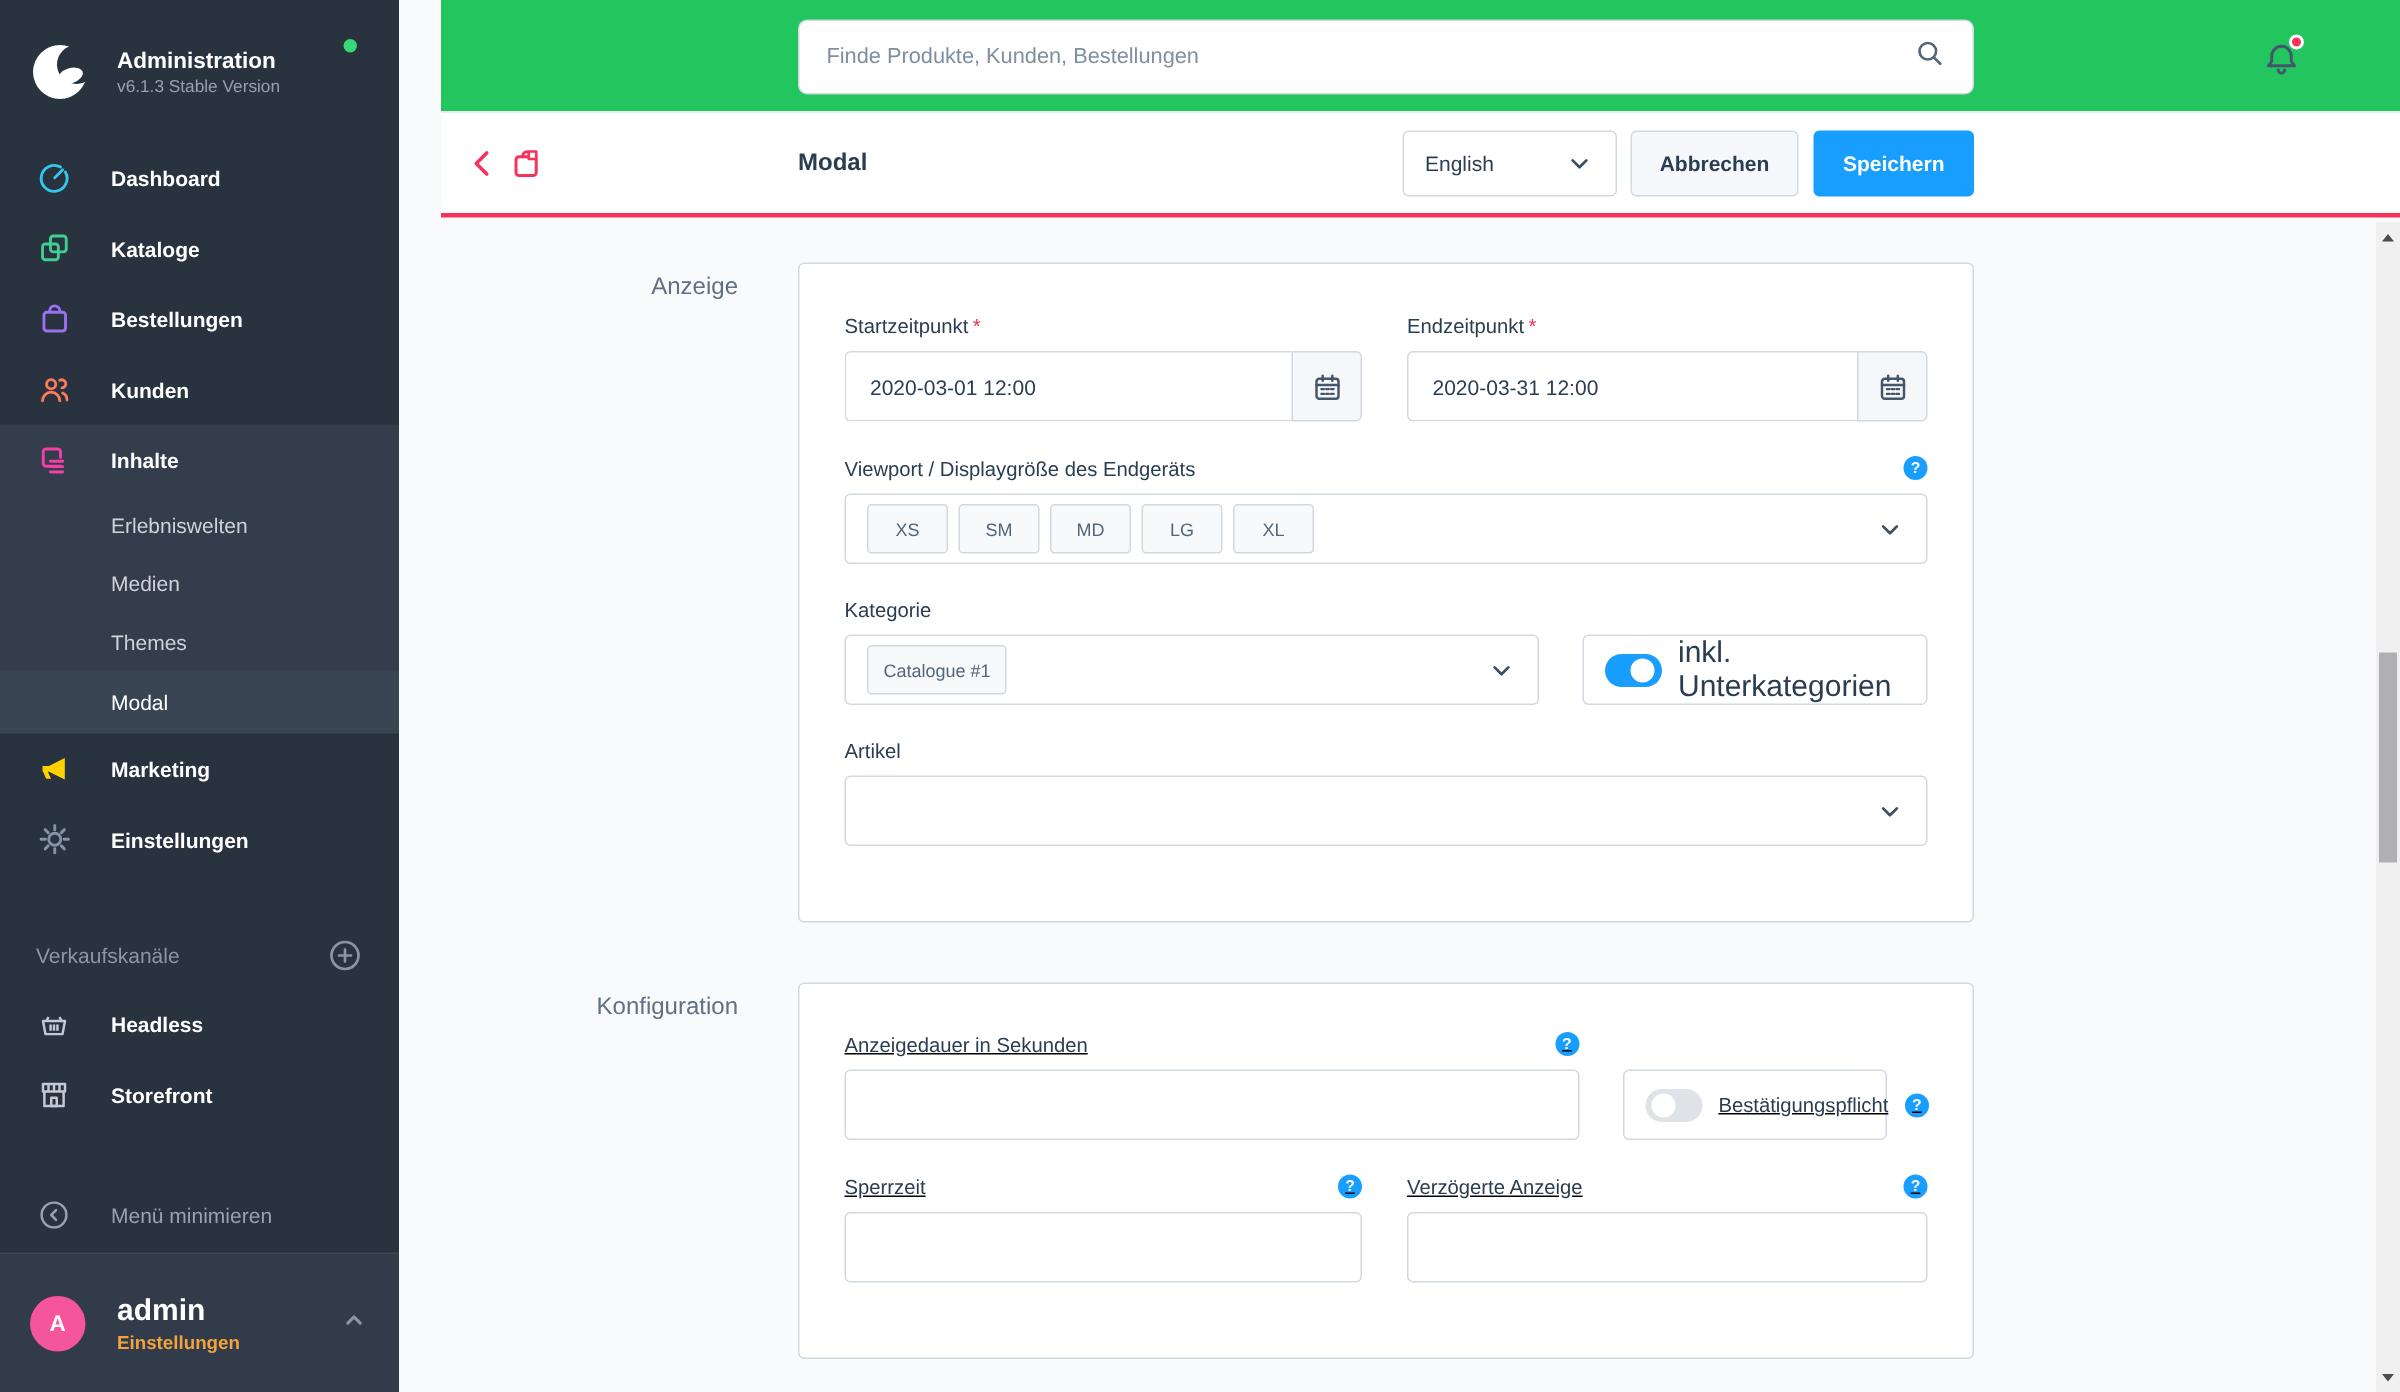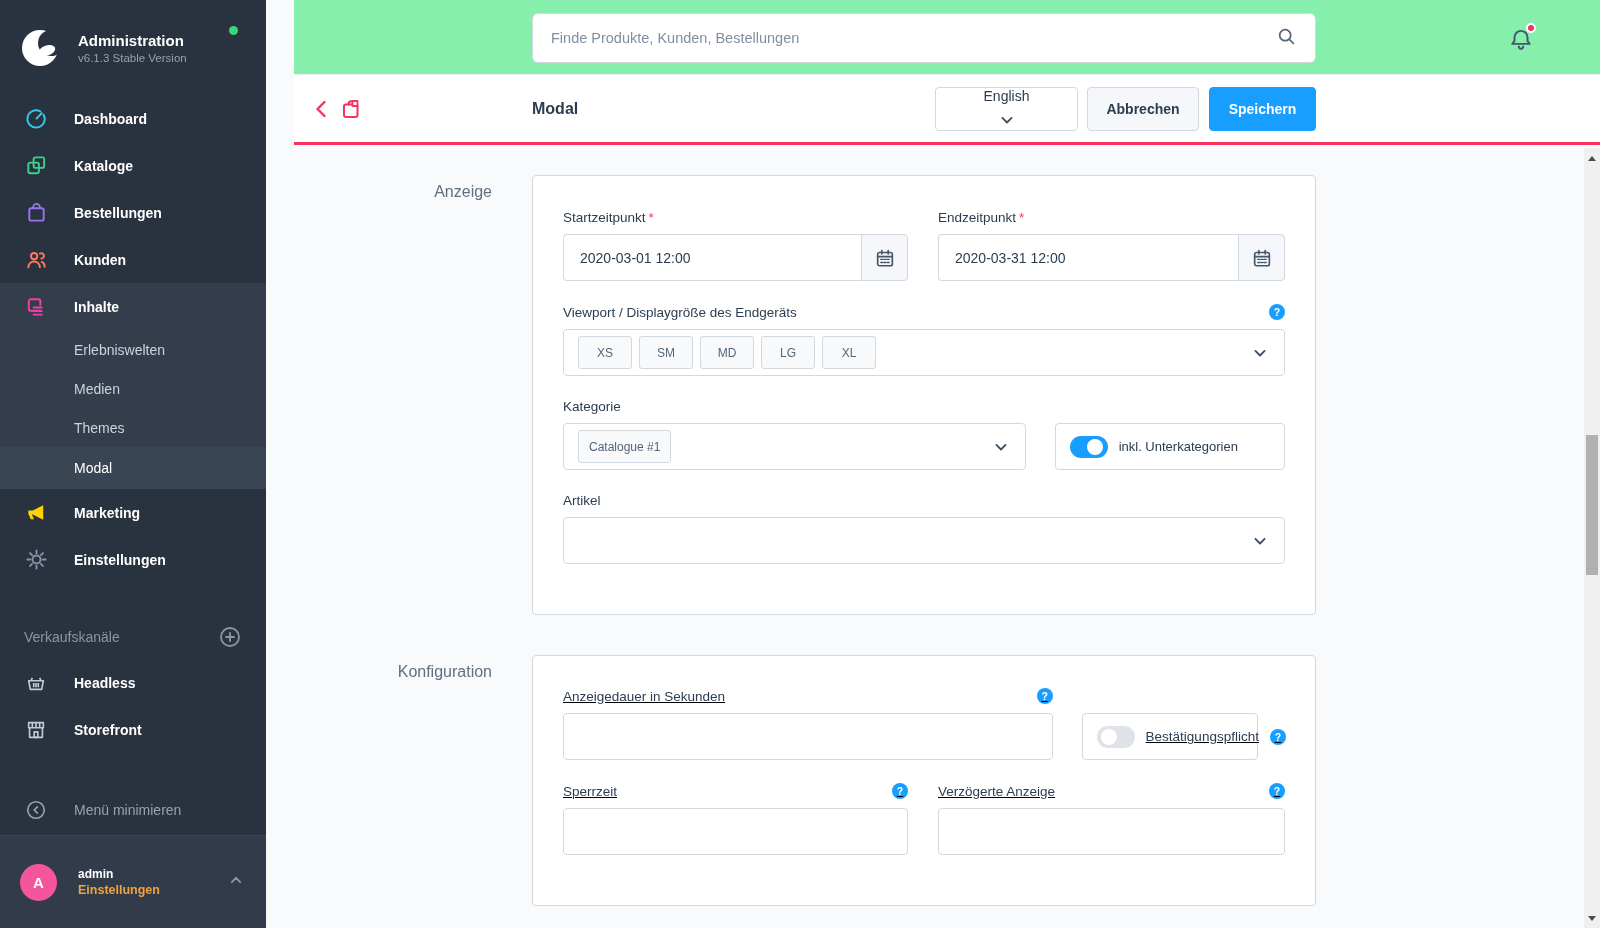--- a/index.html
+++ b/index.html
@@ -36,46 +36,46 @@
   .collapse-row { height:50px; display:flex; align-items:center; padding:0 24px;
     color:#98a2b0; font-size:14px; cursor:pointer; }
   .collapse-row .nav-icon { margin-right:26px; }
 
   .user-row { height:93px; background:#313b49; border-top:1px solid #3c4656;
     display:flex; align-items:center; padding:0 20px; cursor:pointer; }
   .avatar { width:37px; height:37px; border-radius:50%; background:#f5569b;
     color:#fff; font-size:15px; font-weight:700; display:flex; align-items:center;
     justify-content:center; flex:0 0 37px; }
   .user-meta { margin-left:21px; flex:1; }
-  .user-name { font-size:12px; font-weight:700; color:#fff; }
+  .user-name { font-size:20px; font-weight:700; color:#fff; }
   .user-role { font-size:12.5px; font-weight:600; color:#f0a33f; margin-top:2px; }
 
   
   .main { position:absolute; left:294px; top:0; width:1306px; height:928px; background:#f9fafb; }
 
-  .topbar { height:75px; background:#86efac; border-bottom:1px solid #eaeef2;
+  .topbar { height:75px; background:#22c55e; border-bottom:1px solid #eaeef2;
     position:relative; }
   .search-box { position:absolute; left:238px; top:13px; width:784px; height:50px;
     border:1px solid #d1d9e0; border-radius:6px; background:#fff;
     display:flex; align-items:center; padding:0 18px; }
   .search-box input { flex:1; border:none; outline:none; font-size:14.5px;
     color:#2b3d51; font-family:"Liberation Sans", sans-serif; background:transparent; }
   .search-box input::placeholder { color:#7f8fa1; }
   .bell-wrap { position:absolute; right:66px; top:26px; width:26px; height:26px; cursor:pointer; }
   .bell-dot { position:absolute; right:-2px; top:-3px; width:10px; height:10px;
     border-radius:50%; background:#f5335d; border:2px solid #fff; }
 
   .smartbar { height:70px; background:#fff; border-bottom:3px solid #f5335d;
     position:relative; display:flex; align-items:center; }
   .back-btn { position:absolute; left:16px; top:22px; width:24px; height:24px; cursor:pointer; }
   .module-icon { position:absolute; left:45px; top:22px; width:24px; height:24px; }
   .page-title { position:absolute; left:238px; font-size:16px; font-weight:600; color:#2b3d51; }
   .lang-select { position:absolute; left:641px; top:12px; width:143px; height:44px;
     border:1px solid #d1d9e0; border-radius:4px; background:#fff;
-    display:flex; align-items:center; padding:0 14px; cursor:pointer;flex-direction:column; }
+    display:flex; align-items:center; padding:0 14px; cursor:pointer; }
   .lang-select .lang-value { flex:1; font-size:14px; color:#2b3d51; }
   .btn { position:absolute; top:12px; height:44px; border-radius:4px; font-size:14px;
     font-weight:600; display:flex; align-items:center; justify-content:center;
     cursor:pointer; font-family:"Liberation Sans", sans-serif; }
   .btn-cancel { left:793px; width:112px; background:#f5f7fa; border:1px solid #d1d9e0; color:#2b3d51; }
   .btn-save { left:915px; width:107px; background:#189eff; border:1px solid #189eff; color:#fff; }
 
   .content { position:absolute; top:148px; left:0; right:16px; bottom:0;
     padding-top:27px; overflow:hidden; }
   .section { display:grid; grid-template-columns:238px 784px; margin-bottom:40px; }
@@ -112,21 +112,21 @@
   .mt23 { margin-top:23px; }
 
   .toggle-box { height:47px; border:1px solid #d1d9e0; border-radius:4px; background:#fff;
     display:flex; align-items:center; padding:0 14px; gap:11px; }
   .switch { width:38px; height:22px; border-radius:11px; position:relative; flex:0 0 38px; cursor:pointer; }
   .switch.on { background:#189eff; }
   .switch.off { background:#dfe3e8; }
   .knob { position:absolute; top:3px; width:16px; height:16px; border-radius:50%; background:#fff; }
   .switch.on .knob { left:17px; }
   .switch.off .knob { left:4px; }
-  .toggle-label { font-size:13px; color:#2b3d51; }
+  .toggle-label { font-size:20px; color:#2b3d51; }
 
   .help { width:16px; height:16px; border-radius:50%; background:#189eff; color:#fff;
     font-size:10.5px; font-weight:700; display:flex; align-items:center;
     justify-content:center; flex:0 0 16px; cursor:pointer; }
 
   
   .scrollbar { position:absolute; right:0; top:148px; width:16px; bottom:0; background:#f0f0f1; }
   .sb-arrow { position:absolute; left:0; width:16px; height:16px;
     display:flex; align-items:center; justify-content:center; cursor:pointer; }
   .sb-arrow.up { top:2px; } .sb-arrow.down { bottom:2px; }

